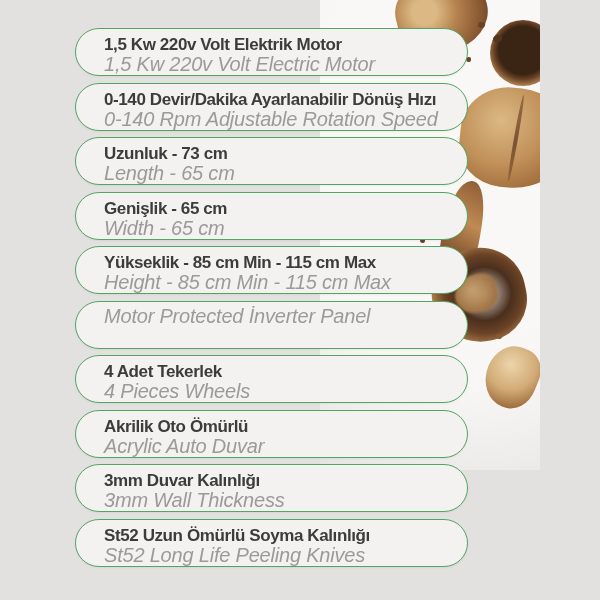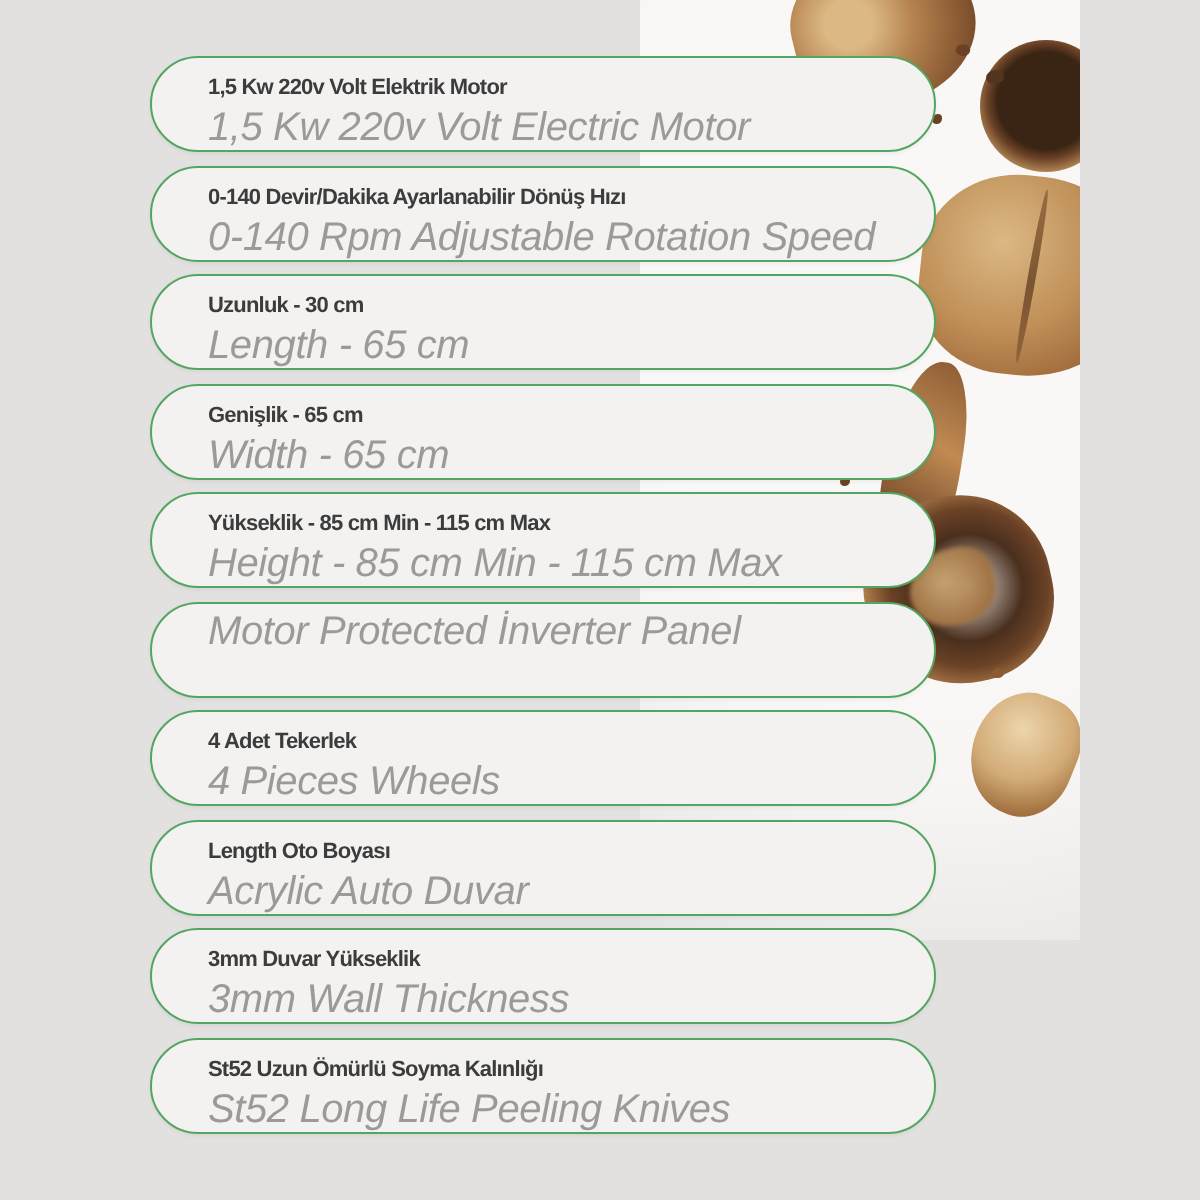--- a/index.html
+++ b/index.html
@@ -78,21 +78,21 @@
   .pill{
     width:393px;height:48px;margin-bottom:6.5px;
     background:var(--pill-fill);
     border:1.5px solid var(--pill-border-green);
     border-radius:24px;
     padding:5px 10px 0 28px;
     box-shadow:0 1px 2px rgba(0,0,0,0.05);
     white-space:nowrap;
   }
   .tr{
-    font-size:11px;font-weight:700;letter-spacing:-0.4px;
+    font-size:17px;font-weight:700;letter-spacing:-0.4px;
     color:var(--title-color);line-height:21px;
   }
   .en{
     font-size:20px;font-style:italic;letter-spacing:-0.2px;
     color:var(--subtitle-color);line-height:18px;
   }
 </style>
 </head>
 <body>
 
@@ -119,21 +119,21 @@
       <div class="tr">1,5 Kw 220v Volt Elektrik Motor</div>
       <div class="en">1,5 Kw 220v Volt Electric Motor</div>
     </div>
 
     <div class="pill">
       <div class="tr">0-140 Devir/Dakika Ayarlanabilir Dönüş Hızı</div>
       <div class="en">0-140 Rpm Adjustable Rotation Speed</div>
     </div>
 
     <div class="pill">
-      <div class="tr">Uzunluk - 30 cm</div>
+      <div class="tr">Uzunluk - 73 cm</div>
       <div class="en">Length - 65 cm</div>
     </div>
 
     <div class="pill">
       <div class="tr">Genişlik - 65 cm</div>
       <div class="en">Width - 65 cm</div>
     </div>
 
     <div class="pill">
       <div class="tr">Yükseklik - 85 cm Min - 115 cm Max</div>
@@ -143,26 +143,26 @@
     <div class="pill">
       <div class="en">Motor Protected İnverter Panel</div>
     </div>
 
     <div class="pill">
       <div class="tr">4 Adet Tekerlek</div>
       <div class="en">4 Pieces Wheels</div>
     </div>
 
     <div class="pill">
-      <div class="tr">Length Oto Boyası</div>
+      <div class="tr">Akrilik Oto Ömürlü</div>
       <div class="en">Acrylic Auto Duvar</div>
     </div>
 
     <div class="pill">
-      <div class="tr">3mm Duvar Yükseklik</div>
+      <div class="tr">3mm Duvar Kalınlığı</div>
       <div class="en">3mm Wall Thickness</div>
     </div>
 
     <div class="pill">
       <div class="tr">St52 Uzun Ömürlü Soyma Kalınlığı</div>
       <div class="en">St52 Long Life Peeling Knives</div>
     </div>
   </div>
 
 </div>

